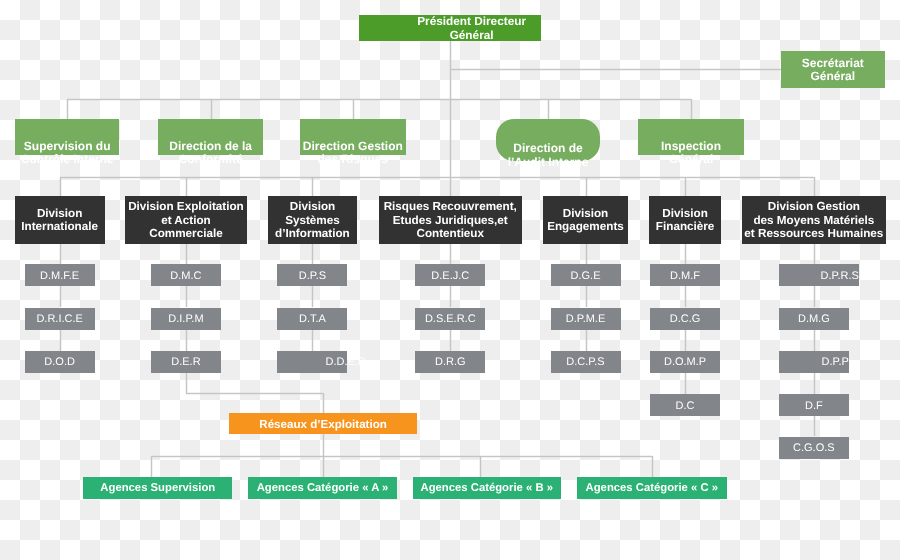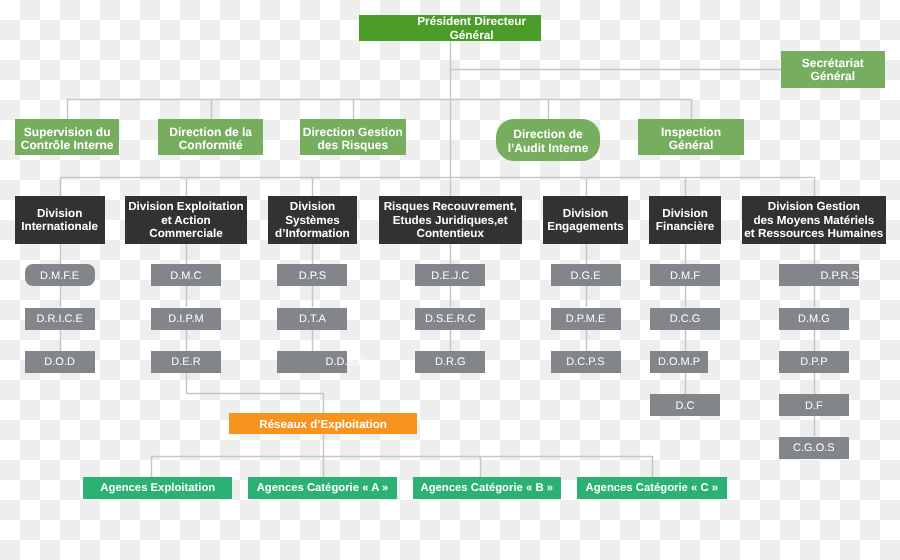--- a/index.html
+++ b/index.html
@@ -23,21 +23,21 @@
   .node span{display:block;width:100%;position:relative;top:1px;transform:translateZ(0);}
   .ln{position:absolute;background:#c5c5c5;z-index:1;}
   .ln.h{height:1px;transform:scaleY(1.45);}
   .ln.v{width:1px;transform:scaleX(1.45);}
 
   .lvl-top   {background:#4c9c2a;font-weight:bold;font-size:11.8px;}
   .lvl-top span{top:0.5px;margin-left:43px;}
   .lvl-sec   {background:#76ad5f;font-weight:bold;font-size:12px;}
   .lvl-sec span{top:0.3px;}
   .lvl-dir   {background:#76ad5f;font-weight:bold;font-size:12px;}
-  .lvl-dir span{top:2px;}
+  .lvl-dir span{top:16px;}
   .lvl-div   {background:#323232;font-weight:bold;font-size:11.7px;}
   .lvl-div span{top:0.4px;}
   .lvl-sub   {background:#82858a;font-weight:normal;font-size:11px;}
   .lvl-sub span{top:1.1px;}
   .lvl-res   {background:#f7941e;font-weight:bold;font-size:11.6px;}
   .lvl-ag    {background:#2ab173;font-weight:bold;font-size:11.3px;}
 </style>
 </head>
 <body>
 
@@ -66,21 +66,21 @@
 l’Audit Interne</span>
   </div>
   <div class="node lvl-dir" style="left:638.4px;top:118.7px;width:105.2px;height:36.6px;">
     <span>Inspection
 Général</span>
   </div>
   <div class="node lvl-div" style="left:14.6px;top:196px;width:90.1px;height:48px;">
     <span>Division
 Internationale</span>
   </div>
-  <div class="node lvl-sub" style="left:24.65px;top:264.4px;width:70px;height:22px;border-radius:8px;">
+  <div class="node lvl-sub" style="left:24.65px;top:264.4px;width:70px;height:22px;">
     <span>D.M.F.E</span>
   </div>
   <div class="node lvl-sub" style="left:24.65px;top:307.5px;width:70px;height:22px;">
     <span>D.R.I.C.E</span>
   </div>
   <div class="node lvl-sub" style="left:24.65px;top:351px;width:70px;height:22px;">
     <span>D.O.D</span>
   </div>
   <div class="node lvl-div" style="left:125.1px;top:196px;width:121.7px;height:48px;">
     <span>Division Exploitation
@@ -140,51 +140,51 @@
   <div class="node lvl-div" style="left:649.3px;top:196px;width:71.6px;height:48px;">
     <span>Division
 Financière</span>
   </div>
   <div class="node lvl-sub" style="left:650.1px;top:264.4px;width:70px;height:22px;">
     <span>D.M.F</span>
   </div>
   <div class="node lvl-sub" style="left:650.1px;top:307.5px;width:70px;height:22px;">
     <span>D.C.G</span>
   </div>
-  <div class="node lvl-sub" style="left:650.1px;top:351px;width:58px;height:22px;text-align:center;">
+  <div class="node lvl-sub" style="left:650.1px;top:351px;width:70px;height:22px;text-align:center;">
     <span>D.O.M.P</span>
   </div>
   <div class="node lvl-sub" style="left:650.1px;top:394.2px;width:70px;height:22px;">
     <span>D.C</span>
   </div>
   <div class="node lvl-div" style="left:741.7px;top:196px;width:144.3px;height:48px;">
     <span>Division Gestion
 des Moyens Matériels
 et Ressources Humaines</span>
   </div>
   <div class="node lvl-sub" style="left:778.85px;top:264.4px;width:80px;height:22px;text-align:right;">
     <span>D.P.R.S</span>
   </div>
   <div class="node lvl-sub" style="left:778.85px;top:307.5px;width:70px;height:22px;">
     <span>D.M.G</span>
   </div>
-  <div class="node lvl-sub" style="left:778.85px;top:351px;width:70px;height:22px;">
+  <div class="node lvl-sub" style="left:778.85px;top:351px;width:70px;height:22px;text-align:right;">
     <span>D.P.P</span>
   </div>
   <div class="node lvl-sub" style="left:778.85px;top:394.2px;width:70px;height:22px;">
     <span>D.F</span>
   </div>
   <div class="node lvl-sub" style="left:778.85px;top:436.5px;width:70px;height:22px;">
     <span>C.G.O.S</span>
   </div>
   <div class="node lvl-res" style="left:229.3px;top:412.8px;width:187.5px;height:21.5px;">
     <span>Réseaux d’Exploitation</span>
   </div>
   <div class="node lvl-ag" style="left:83.1px;top:476.8px;width:149.4px;height:22.4px;">
-    <span>Agences Exploitation</span>
+    <span>Agences Supervision</span>
   </div>
   <div class="node lvl-ag" style="left:248.0px;top:476.8px;width:149.0px;height:22.4px;">
     <span>Agences Catégorie « A »</span>
   </div>
   <div class="node lvl-ag" style="left:412.5px;top:476.8px;width:148.5px;height:22.4px;">
     <span>Agences Catégorie « B »</span>
   </div>
   <div class="node lvl-ag" style="left:577.0px;top:476.8px;width:149.6px;height:22.4px;">
     <span>Agences Catégorie « C »</span>
   </div>

